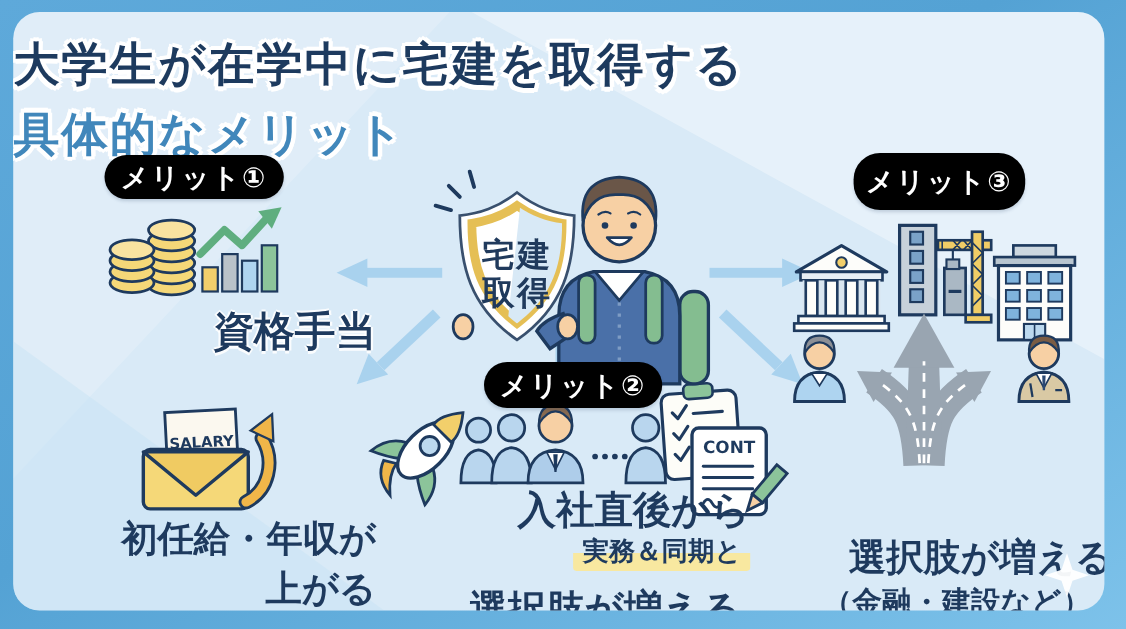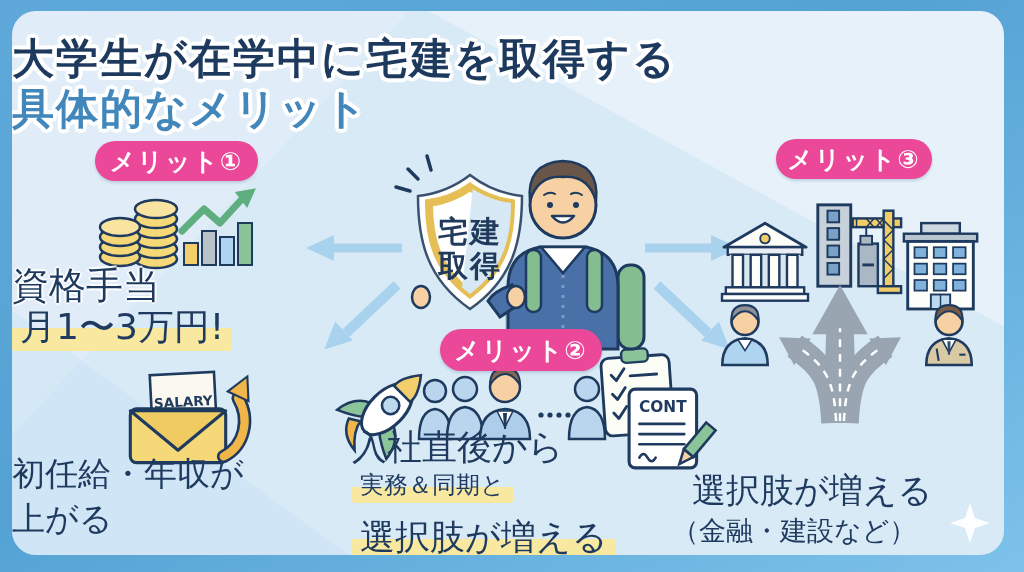--- a/index.html
+++ b/index.html
@@ -8,27 +8,27 @@
          background:linear-gradient(150deg,#5ea9da 0%,#54a2d4 45%,#7dc2ea 100%);}
   .panel{position:absolute;left:12px;top:11px;width:992px;height:544px;border-radius:24px;
          background:#d9eaf7;overflow:hidden;}
   .facet{position:absolute;inset:0;pointer-events:none;}
   .f1{background:rgba(255,255,255,.35);clip-path:polygon(42% 0,100% 0,100% 58%);}
   .f2{background:rgba(255,255,255,.18);clip-path:polygon(0 0,40% 0,0 78%);}
   .f3{background:rgba(198,226,244,.45);clip-path:polygon(0 100%,34% 100%,0 55%);}
   .title{position:absolute;left:0;right:0;text-align:left;font-weight:800;
          white-space:nowrap;letter-spacing:2px;font-size:42px;line-height:48px;}
   .t1{color:#1d3a5e;}
-  .t2{color:#4187bb;}
+  .t2{color:#4187bb;margin-top:13px;}
   .outline{text-shadow:4px 0 0 #fff,-4px 0 0 #fff,0 4px 0 #fff,0 -4px 0 #fff,
            3px 3px 0 #fff,-3px 3px 0 #fff,3px -3px 0 #fff,-3px -3px 0 #fff;}
-  .badge{position:absolute;background:#ec4899;color:#fff;border-radius:24px;display:flex;
+  .badge{position:absolute;background:#000000;color:#fff;border-radius:24px;display:flex;
          align-items:center;justify-content:center;font-weight:800;letter-spacing:2px;
          font-size:25px;box-shadow:0 2px 3px rgba(30,58,94,.18);}
-  .big{position:absolute;text-align:left;font-weight:400;color:#1e3a5e;white-space:nowrap;}
+  .big{position:absolute;text-align:right;font-weight:700;color:#1e3a5e;white-space:nowrap;margin-top:16px;}
   .soft{text-shadow:2px 0 0 rgba(255,255,255,.85),-2px 0 0 rgba(255,255,255,.85),
         0 2px 0 rgba(255,255,255,.85),0 -2px 0 rgba(255,255,255,.85);}
   .hl{background:linear-gradient(to bottom,rgba(0,0,0,0) 50%,#f8e8a0 50%);
       padding:0 8px 4px;border-radius:3px;}
   svg{position:absolute;overflow:visible;}
   svg text{font-family:"DejaVu Sans",sans-serif;}
 </style>
 </head>
 <body>
 
@@ -50,21 +50,21 @@
       <line x1="385" y1="274" x2="334" y2="322" stroke="#a9d2ee" stroke-width="10"></line>
       <polygon points="0,-13 0,13 27,0" transform="translate(332,320) rotate(137)"></polygon>
       <line x1="645" y1="274" x2="696" y2="322" stroke="#a9d2ee" stroke-width="10"></line>
       <polygon points="0,-13 0,13 27,0" transform="translate(698,320) rotate(43)"></polygon>
       <rect x="493" y="289" width="12" height="32"></rect>
     </g>
   </svg>
 
   <div class="badge" style="left:83px;top:130px;width:163px;height:40px">メリット①</div>
   <div class="badge" style="left:428px;top:318px;width:162px;height:42px;z-index:5">メリット②</div>
-  <div class="badge" style="left:764px;top:128px;width:156px;height:40px">メリット③</div>
+  <div class="badge" style="left:764px;top:128px;width:156px;height:52px">メリット③</div>
 
   <svg viewBox="0 0 170 86" style="left:80px;top:172px;width:170px;height:86px">
     <g fill="#f5d878" stroke="#1e3a5e" stroke-width="2.5">
       <ellipse cx="64" cy="76" rx="21" ry="9"></ellipse>
           <ellipse cx="64" cy="66" rx="21" ry="9"></ellipse>
       <ellipse cx="64" cy="56" rx="21" ry="9"></ellipse>
           <ellipse cx="64" cy="46" rx="21" ry="9"></ellipse>
       <ellipse cx="64" cy="36" rx="21" ry="9"></ellipse>
           <ellipse cx="64" cy="26" rx="21" ry="9" fill="#f9e3a0"></ellipse>
       <ellipse cx="28" cy="74" rx="20" ry="9"></ellipse>
@@ -76,21 +76,20 @@
       <rect x="92" y="60" width="14" height="22" fill="#f2cf6b"></rect>
       <rect x="110" y="48" width="14" height="34" fill="#b9c2c9"></rect>
       <rect x="128" y="54" width="14" height="28" fill="#aed4f0"></rect>
       <rect x="146" y="40" width="14" height="42" fill="#8cc49a"></rect>
     </g>
     <polyline points="90,48 112,26 128,40 150,16" fill="none" stroke="#5fae7f" stroke-width="7" stroke-linecap="round" stroke-linejoin="round"></polyline>
     <polygon points="0,-10 19,0 0,10" transform="translate(149,17) rotate(-38)" fill="#5fae7f"></polygon>
   </svg>
 
   <div class="big soft" style="left:0;top:250px;width:330px;font-size:37px">資格手当</div>
-  <div class="big" style="left:0;top:292px;width:330px;font-size:36px"><span class="hl">月1〜3万円!</span></div>
 
   <svg viewBox="0 0 135 100" style="left:110px;top:354px;width:140px;height:104px">
     <g transform="rotate(-3 59 33)">
       <rect x="28" y="8" width="62" height="50" fill="#fbf8ef" stroke="#1e3a5e" stroke-width="2.5"></rect>
       <text x="59" y="40" text-anchor="middle" font-size="13" font-weight="bold" fill="#1e3a5e">SALARY</text>
     </g>
     <rect x="8" y="42" width="92" height="52" rx="6" fill="#f5d878" stroke="#1e3a5e" stroke-width="3"></rect>
     <polygon points="8,44 54,82 100,44" fill="#f0cb62" stroke="#1e3a5e" stroke-width="3" stroke-linejoin="round"></polygon>
     <path d="M98,88 C118,78 124,52 112,32" fill="none" stroke="#1e3a5e" stroke-width="13" stroke-linecap="round"></path>
     <path d="M98,88 C118,78 124,52 112,32" fill="none" stroke="#f0b649" stroke-width="8" stroke-linecap="round"></path>

